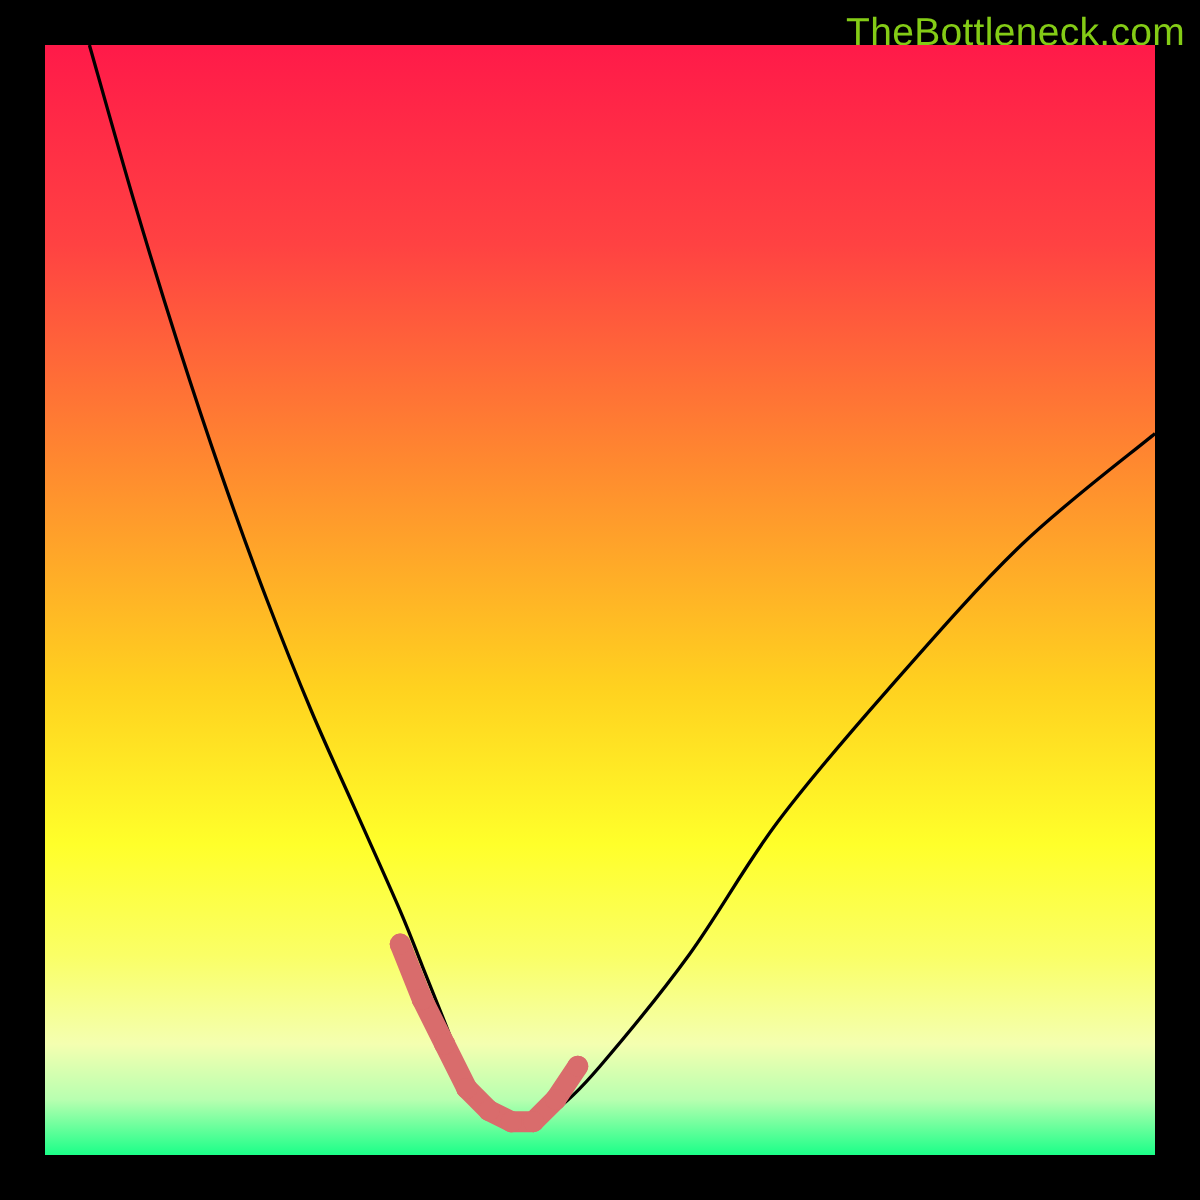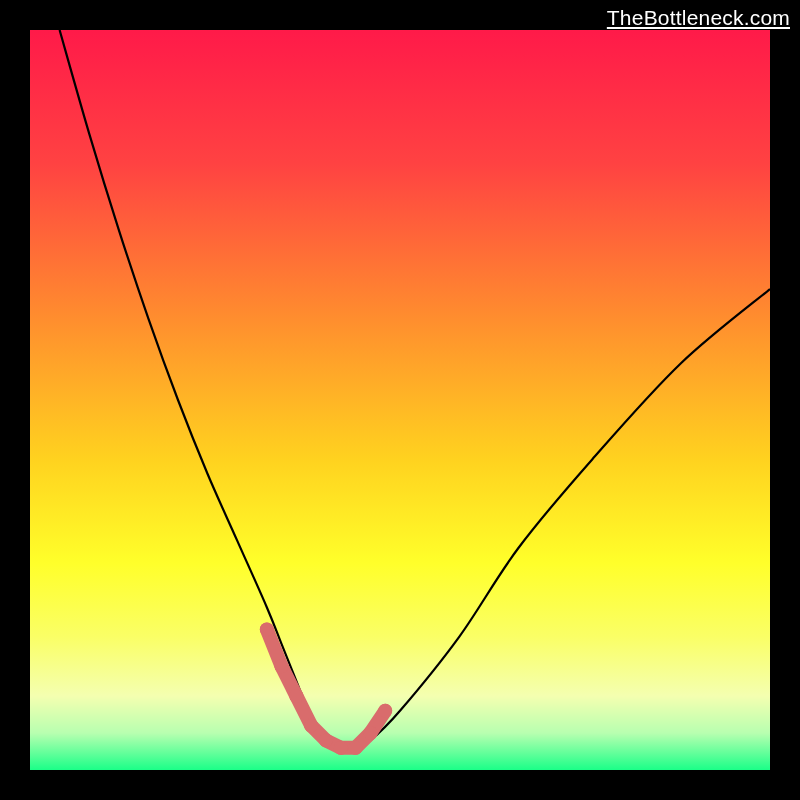--- a/index.html
+++ b/index.html
@@ -8,25 +8,24 @@
     width: 800px;
     height: 800px;
     background: #000;
     position: relative;
     font-family: Arial, Helvetica, sans-serif;
   }
   .watermark {
     position: absolute;
     top: 6px;
     right: 10px;
-    color: #ffffff;
-    font-size: 21px;
+    color: #84cc16;
+    font-size: 26px;
     font-weight: 400;
     letter-spacing: 0.2px;
-    text-decoration: underline;
   }
   .plot-area {
     position: absolute;
     left: 30px;
     top: 30px;
     width: 740px;
     height: 740px;
     overflow: hidden;
   }
   .gradient-bg {

